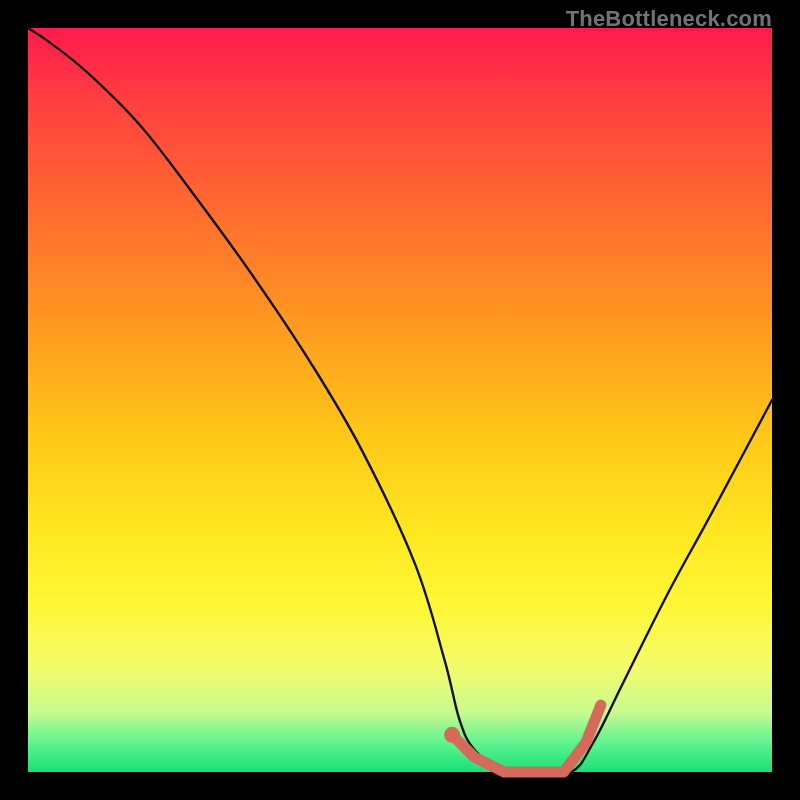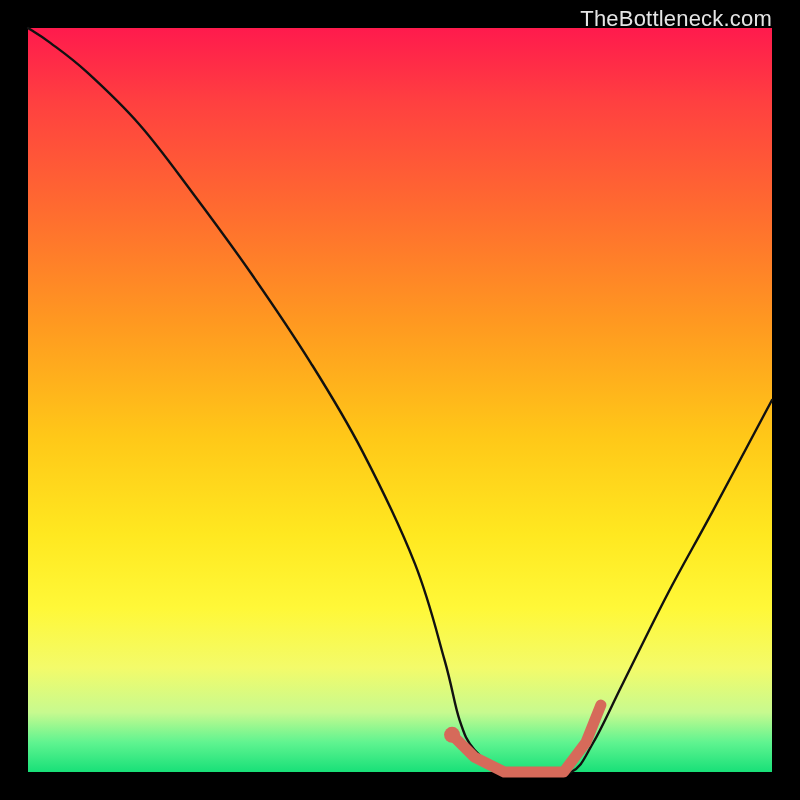--- a/index.html
+++ b/index.html
@@ -35,23 +35,23 @@
       #f3fb6a 86%,
       #c7fa8f 92%,
       #60f490 96%,
       #18e078 100%
     );
   }
   .watermark {
     position: absolute;
     top: 6px;
     right: 28px;
-    color: #e5e5e5;
+    color: #737373;
     font-size: 22px;
-    font-weight: 400;
+    font-weight: 700;
     letter-spacing: 0.2px;
     user-select: none;
     margin-left: 46px;
   }
   svg.curve {
     position: absolute;
     left: 0;
     top: 0;
     width: 744px;
     height: 744px;

